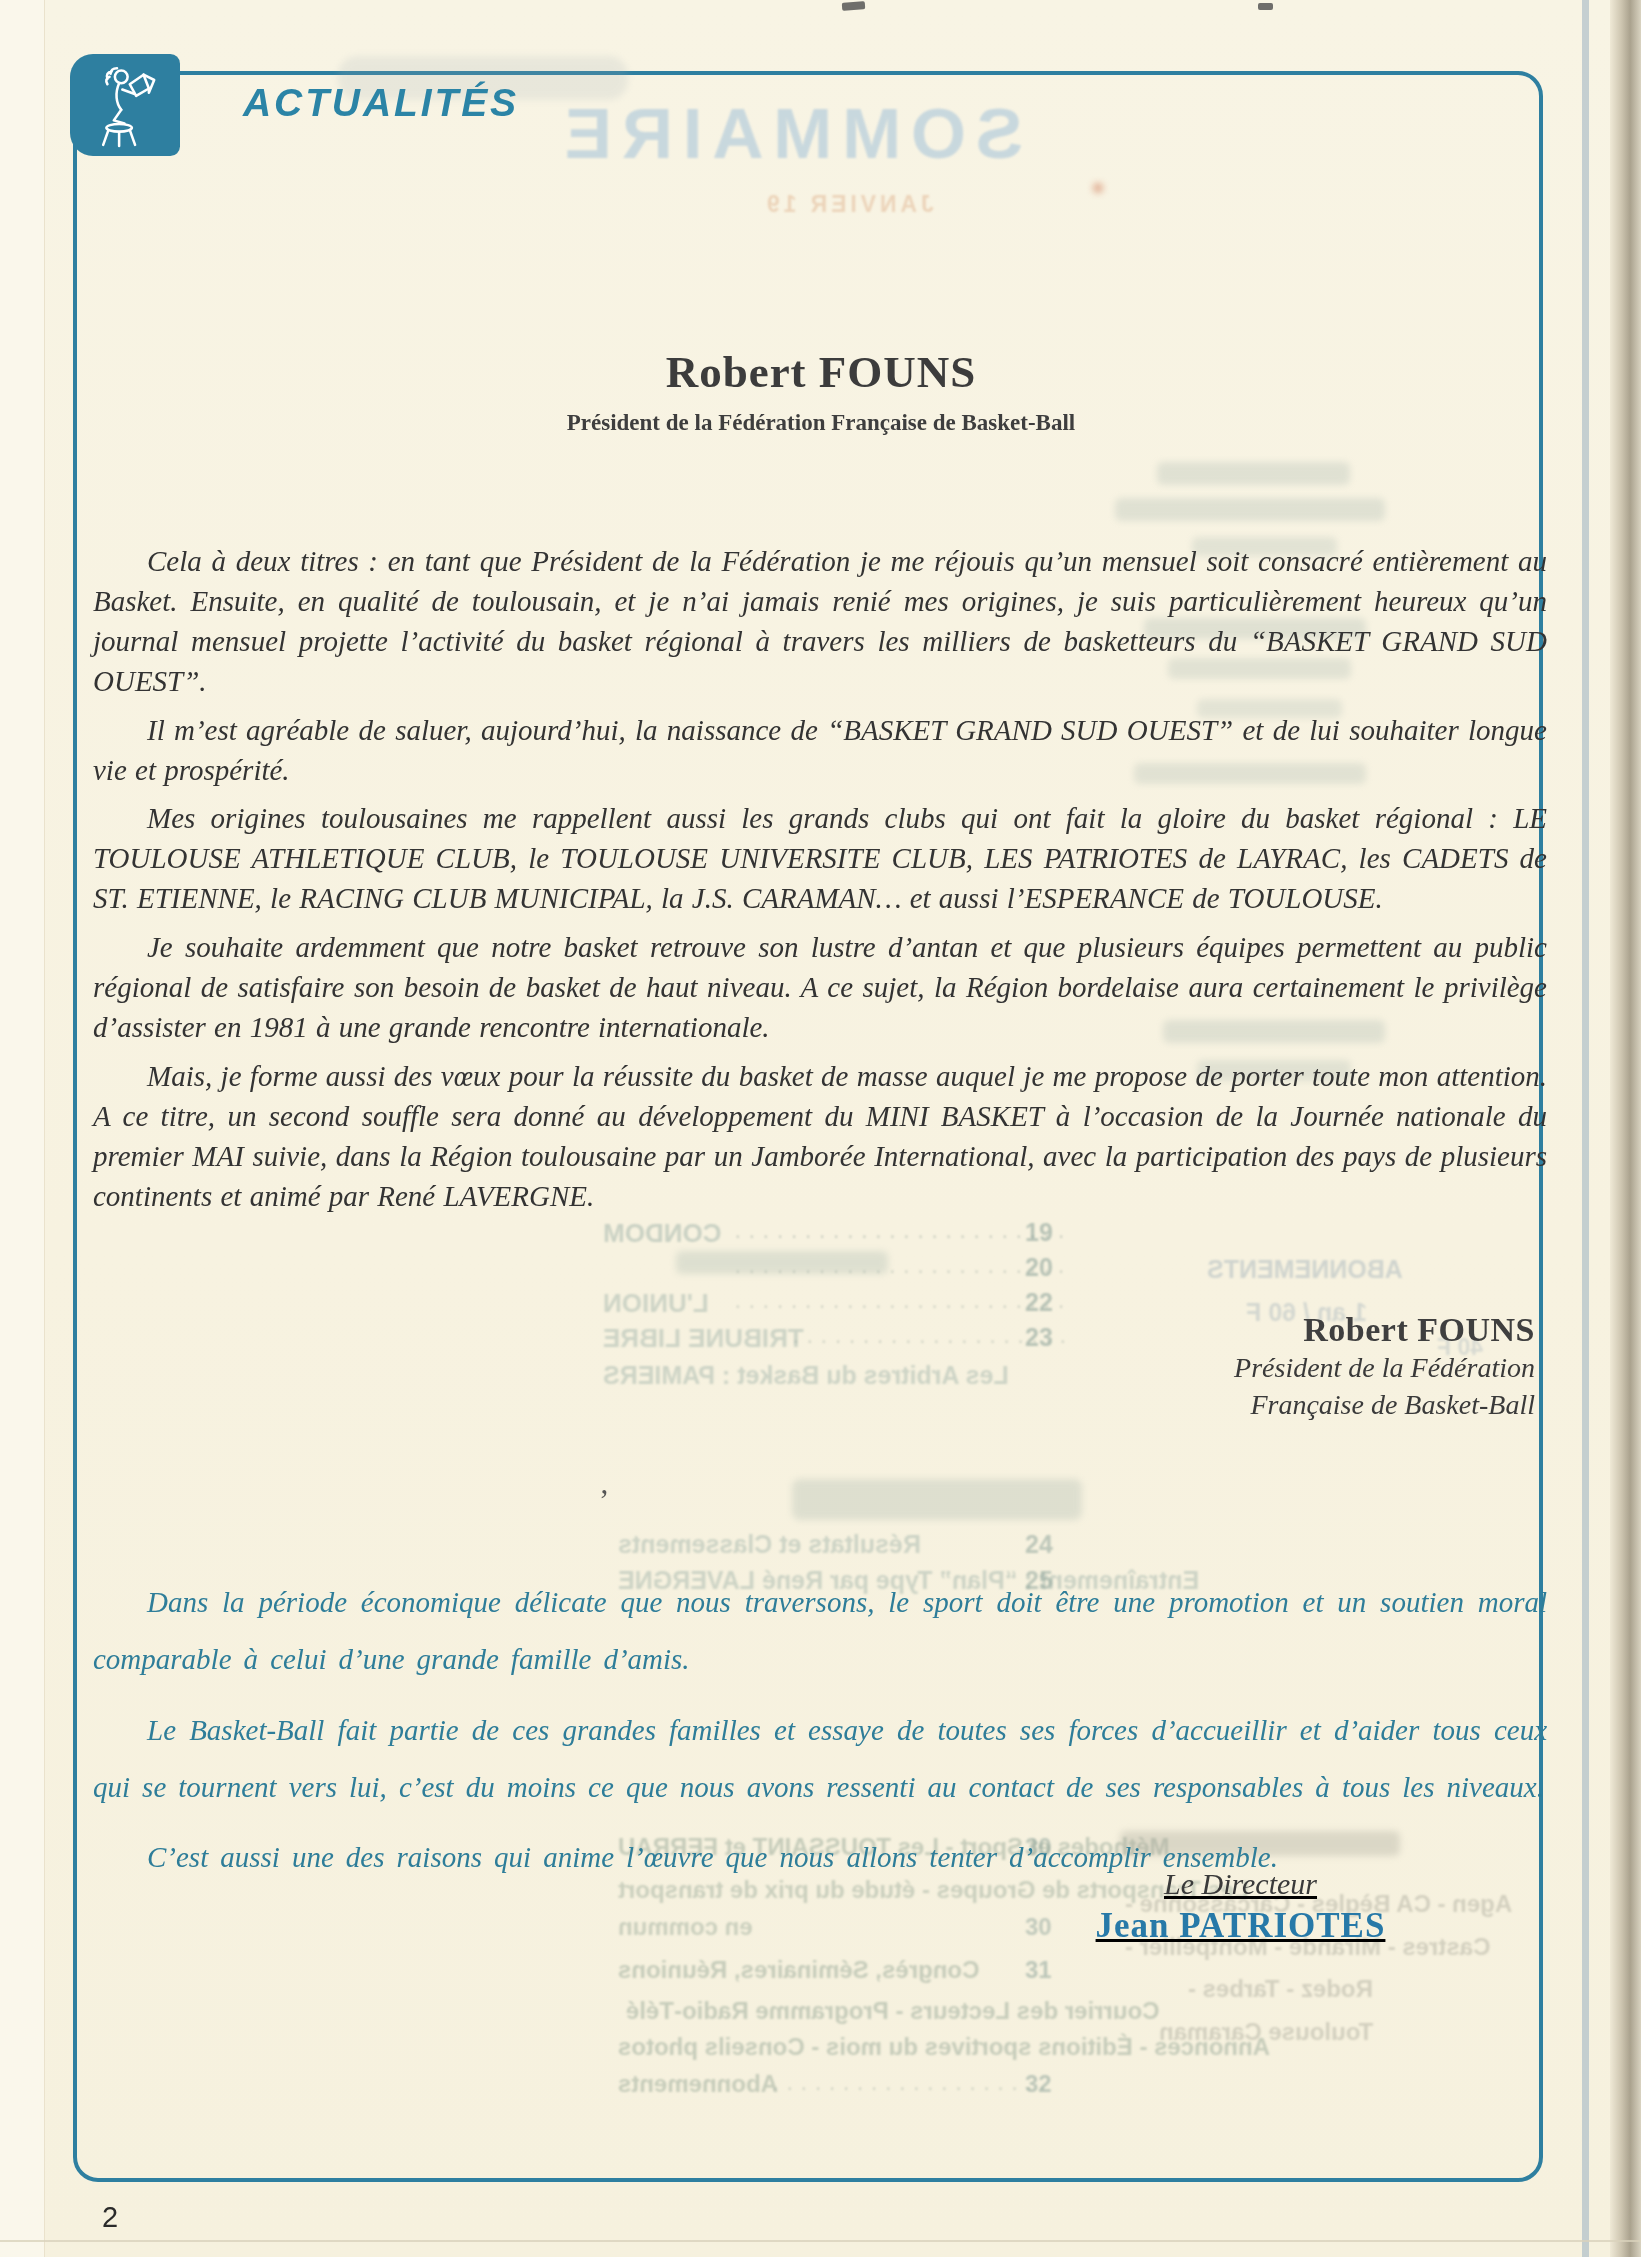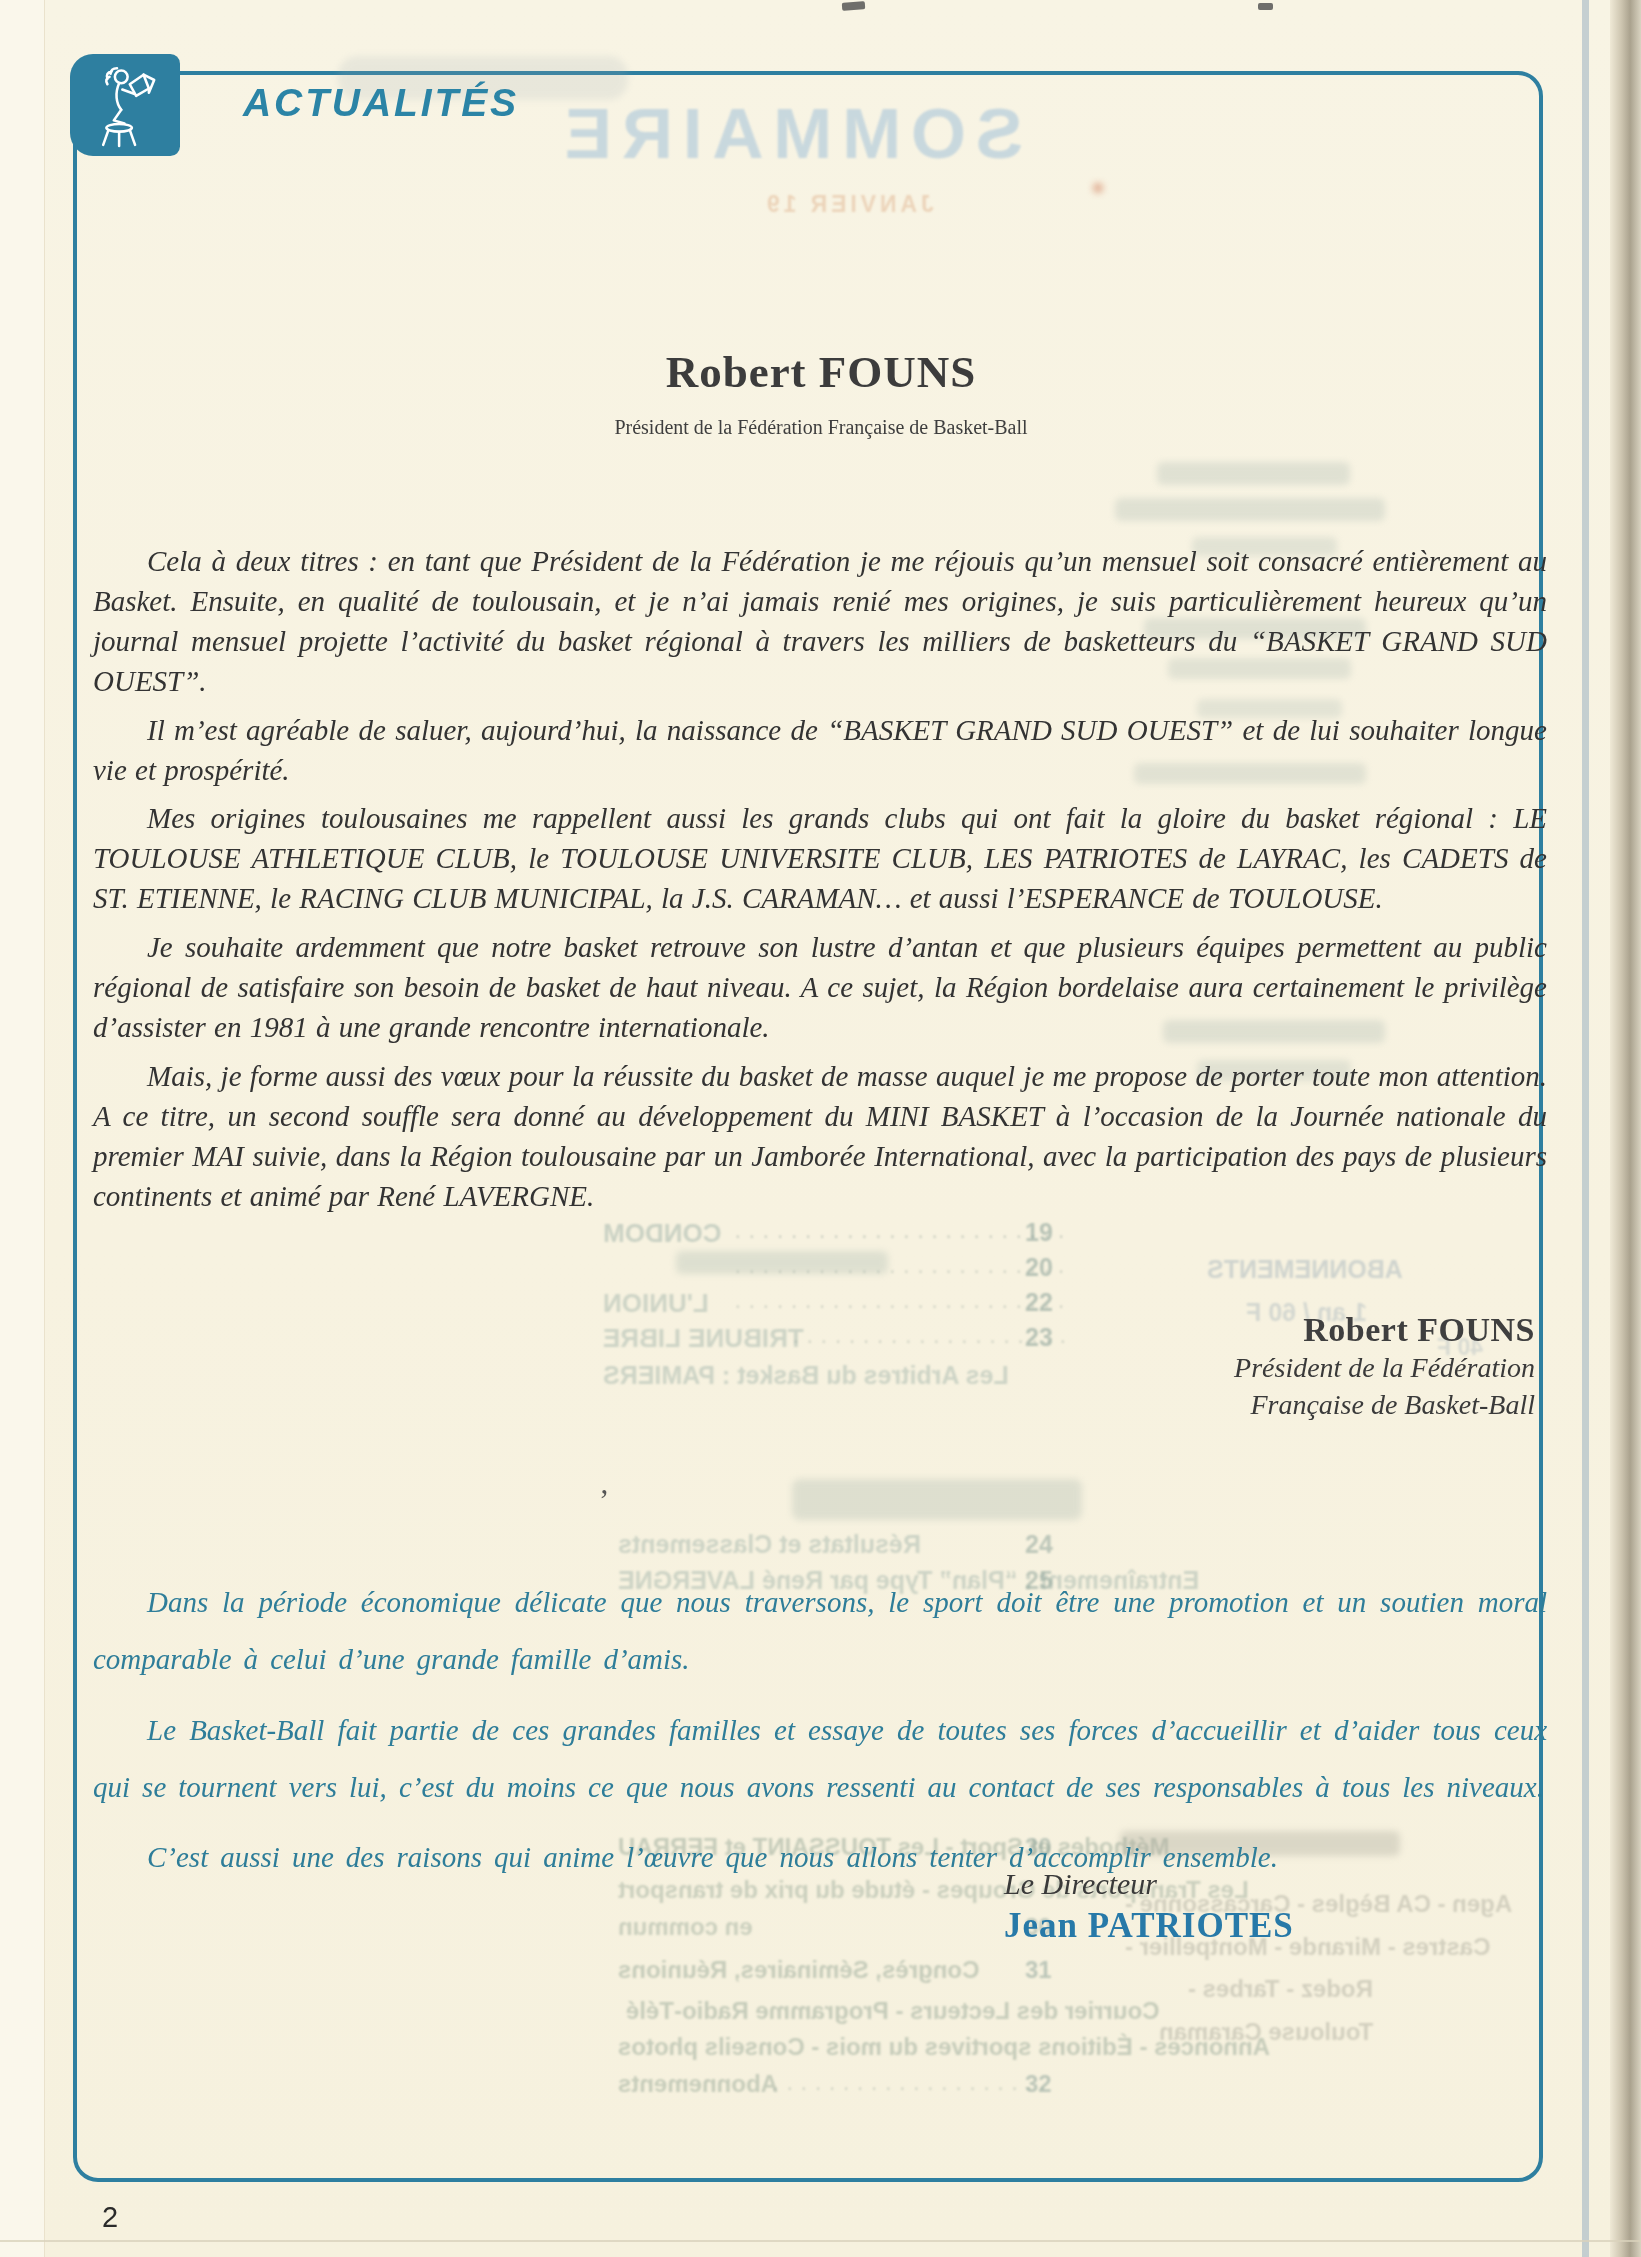--- a/index.html
+++ b/index.html
@@ -32,37 +32,37 @@
   
   #ghost-layer{position:absolute;inset:0;z-index:2;pointer-events:none;}
   #ghost-layer span{position:absolute;white-space:nowrap;
     font-family:"Liberation Sans",sans-serif;filter:blur(1.1px);}
   #ghost-layer .smudge{position:absolute;}
   
   .article-head{position:absolute;left:93px;top:346px;width:1456px;
     text-align:center;z-index:4;}
   .article-title{margin:0;font-size:45px;font-weight:bold;color:#3c3c3c;
     letter-spacing:1px;}
-  .article-subtitle{margin-top:18px;font-size:20px;color:#3e3e3e;}
+  .article-subtitle{margin-top:12px;font-size:23px;color:#3e3e3e;font-weight:bold;}
   
   .article1{position:absolute;left:93px;top:541px;width:1454px;z-index:4;}
   .article1 p{margin:0 0 8.7px 0;font-size:29px;font-style:italic;color:#333;
     line-height:40px;text-align:justify;text-indent:54px;word-spacing:1px;}
   .sig1{position:absolute;left:1062px;top:1311px;width:473px;
     text-align:right;z-index:4;}
   .sig1-name{font-size:34px;font-weight:bold;color:#3f3f3f;letter-spacing:0.5px;}
   .sig1-role{font-size:28px;font-style:italic;color:#3a3a3a;line-height:37px;}
   .stray-apostrophe{position:absolute;left:599px;top:1483px;font-size:31px;
     color:#555;z-index:4;}
   
   .article2{position:absolute;left:93px;top:1574px;width:1454px;z-index:4;}
   .article2 p{margin:0 0 13.5px 0;font-size:29px;font-style:italic;color:#2e7d99;
     line-height:57px;text-align:justify;text-indent:54px;word-spacing:4.8px;}
   .sig2{position:absolute;left:1004px;top:1867px;width:473px;
-    text-align:left;z-index:4;}
+    text-align:center;z-index:4;text-decoration:underline;}
   .sig2-role{font-size:30px;font-style:italic;color:#3a3a3a;}
   .sig2-name{margin-top:4.8px;font-size:35px;font-weight:bold;color:#2779a8;
     letter-spacing:1px;}
   .page-number{position:absolute;left:102px;top:2201px;z-index:4;
     font-family:"Liberation Sans",sans-serif;font-size:29px;color:#2a2a2a;}
 </style>
 </head>
 <body>
 
 <div class="page">

